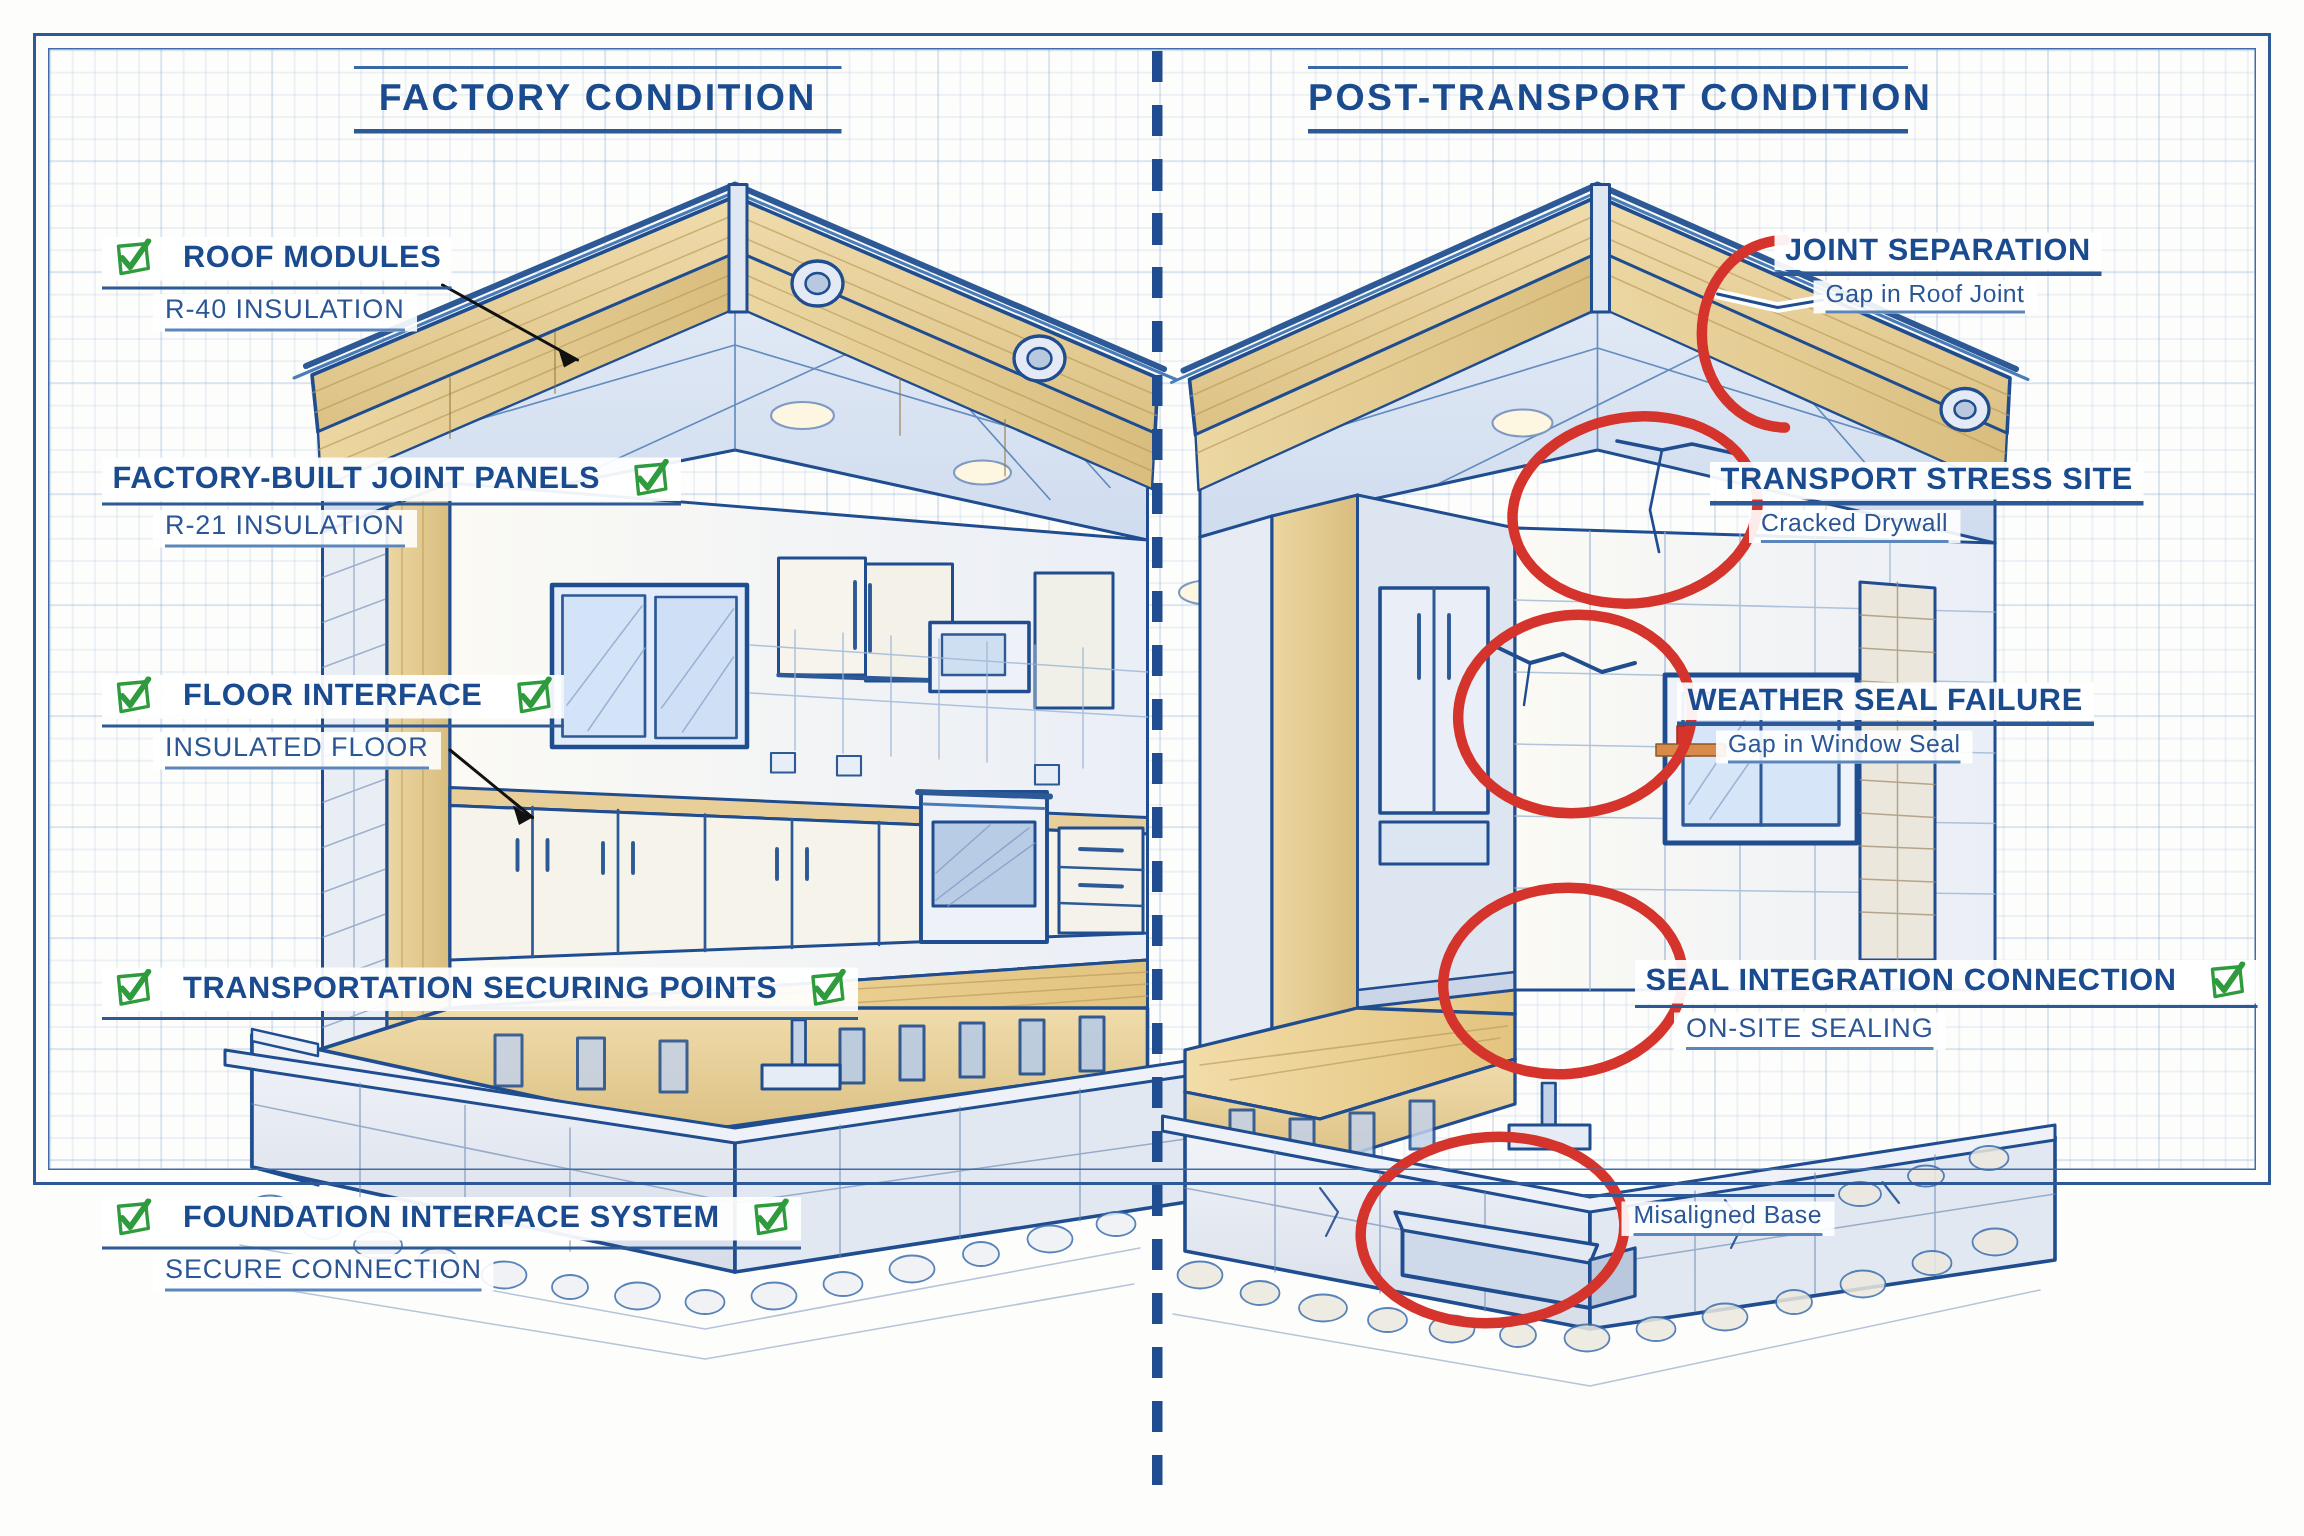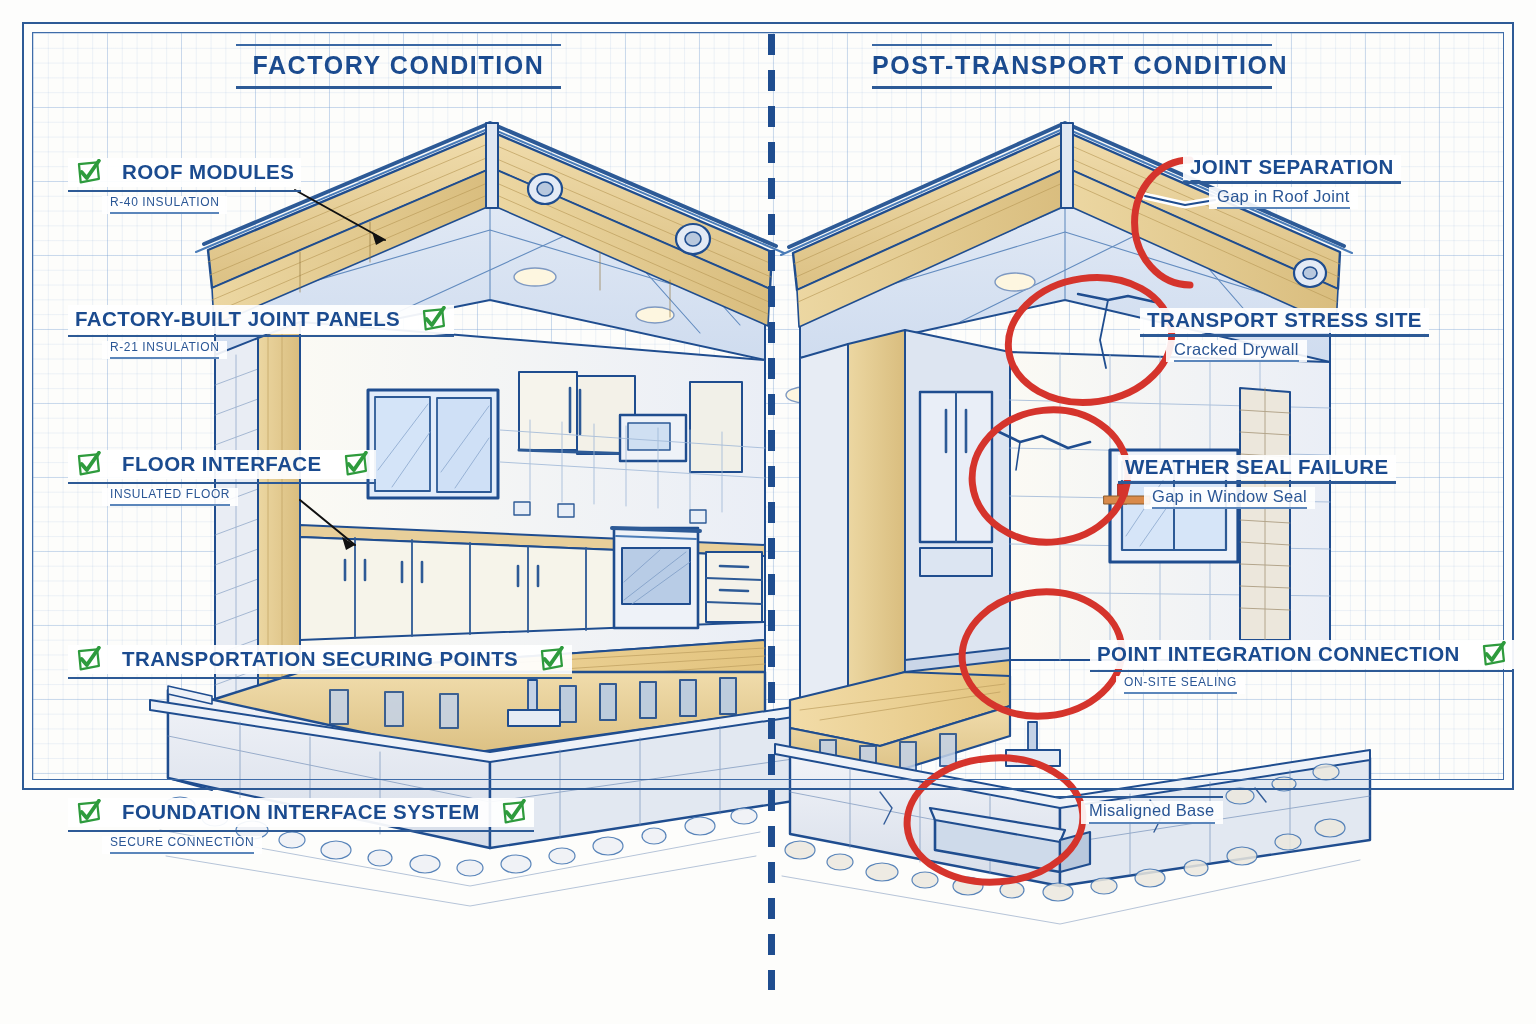--- a/index.html
+++ b/index.html
@@ -52,21 +52,21 @@
     display:inline-flex;align-items:center;gap:20px;
     background:rgba(255,255,255,.93);padding:1px 7px 2px 7px;white-space:nowrap;}
   .co-title{
     font-family:"Liberation Sans","DejaVu Sans",sans-serif;
     font-weight:700;font-size:20.5px;letter-spacing:.4px;color:#1b4b8f;line-height:1.08;}
   .co-rule{height:2.4px;background:#2d5a96;margin-top:1px;}
   .co-sub-wrap{display:inline-block;background:rgba(255,255,255,.9);padding:0 8px;margin-top:3px;}
   .co-sub{
     font-family:"Liberation Sans","DejaVu Sans",sans-serif;
     font-size:16.5px;color:#2a5695;letter-spacing:.3px;white-space:nowrap;line-height:1.15;}
-  .co-sub.caps{font-variant:small-caps;font-size:12px;letter-spacing:.6px;}
+  .co-sub.caps{font-variant:small-caps;font-size:18px;letter-spacing:.6px;}
   .co-subrule{height:1.8px;background:#5b86bb;margin-top:2px;}
   .callout.right .co-main{justify-content:flex-start;}
 
   
   .chk{width:27px;height:26px;flex:0 0 auto;display:block;}
 </style>
 </head>
 <body>
 
 <div id="page">
@@ -568,21 +568,21 @@
   <div class="callout right" id="rc0" style="left:1183px;top:155px;"><div class="co-main">
         <span class="co-title">JOINT SEPARATION</span>
       </div><div class="co-rule"></div><div class="co-sub-wrap" style="margin-left: 26px;"><div class="co-sub">Gap in Roof Joint</div><div class="co-subrule"></div></div></div>
   <div class="callout right" id="rc1" style="left:1140px;top:308px;"><div class="co-main">
         <span class="co-title">TRANSPORT STRESS SITE</span>
       </div><div class="co-rule"></div><div class="co-sub-wrap" style="margin-left: 26px;"><div class="co-sub">Cracked Drywall</div><div class="co-subrule"></div></div></div>
   <div class="callout right" id="rc2" style="left:1118px;top:455px;"><div class="co-main">
         <span class="co-title">WEATHER SEAL FAILURE</span>
       </div><div class="co-rule"></div><div class="co-sub-wrap" style="margin-left: 26px;"><div class="co-sub">Gap in Window Seal</div><div class="co-subrule"></div></div></div>
   <div class="callout right" id="rc3" style="left:1090px;top:640px;"><div class="co-main">
-        <span class="co-title">POINT INTEGRATION CONNECTION</span>
+        <span class="co-title">SEAL INTEGRATION CONNECTION</span>
         <span>
           <svg class="chk" viewBox="0 0 30 30">
             <path d="M4 6 L25 4 L27 23 L6 27 Z" fill="#ffffff" stroke="#2e9b3d" stroke-width="2.6" stroke-linejoin="round"></path>
             <path d="M7 15 L13 22 L27 2" fill="none" stroke="#2e9b3d" stroke-width="4.4" stroke-linecap="round" stroke-linejoin="round"></path>
           </svg>
         </span>
       </div><div class="co-rule"></div><div class="co-sub-wrap" style="margin-left: 26px;"><div class="co-sub caps">ON-SITE SEALING</div><div class="co-subrule"></div></div></div>
   <div class="callout right" id="rc4" style="left:1055px;top:795px;"><div class="co-rule"></div><div class="co-sub-wrap" style="margin-left: 26px;"><div class="co-sub">Misaligned Base</div><div class="co-subrule"></div></div></div>
 
 </div>

